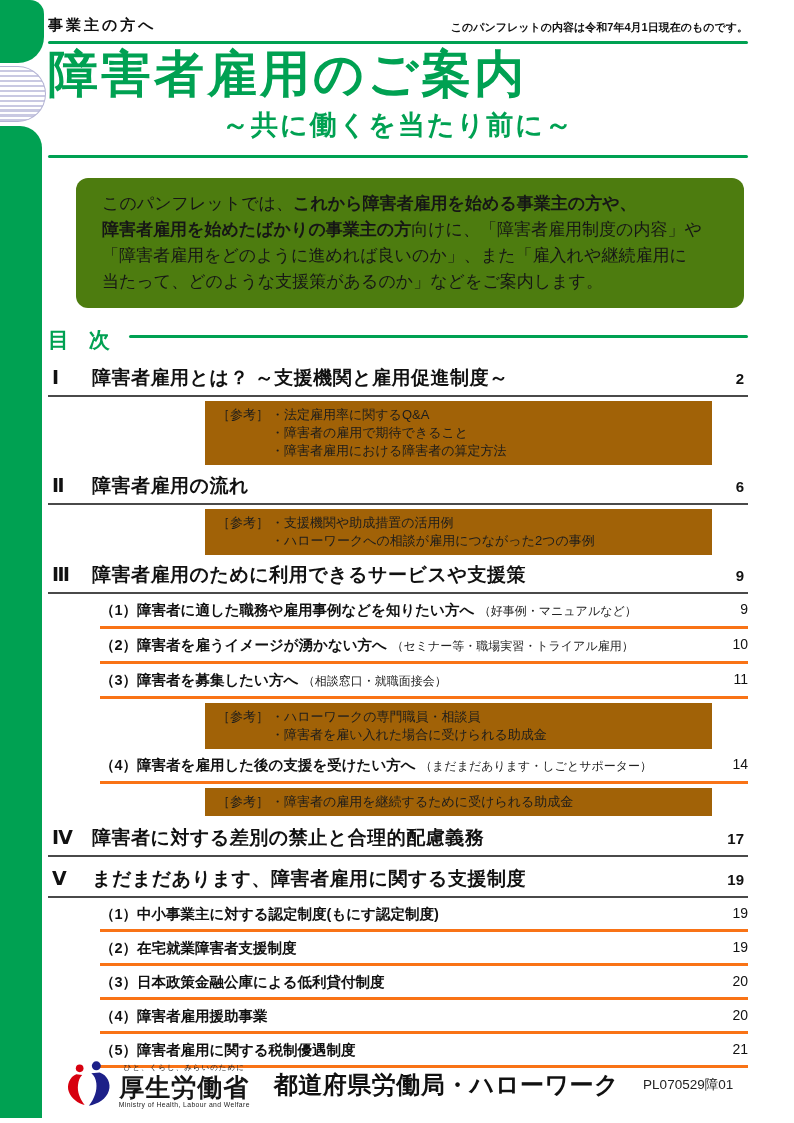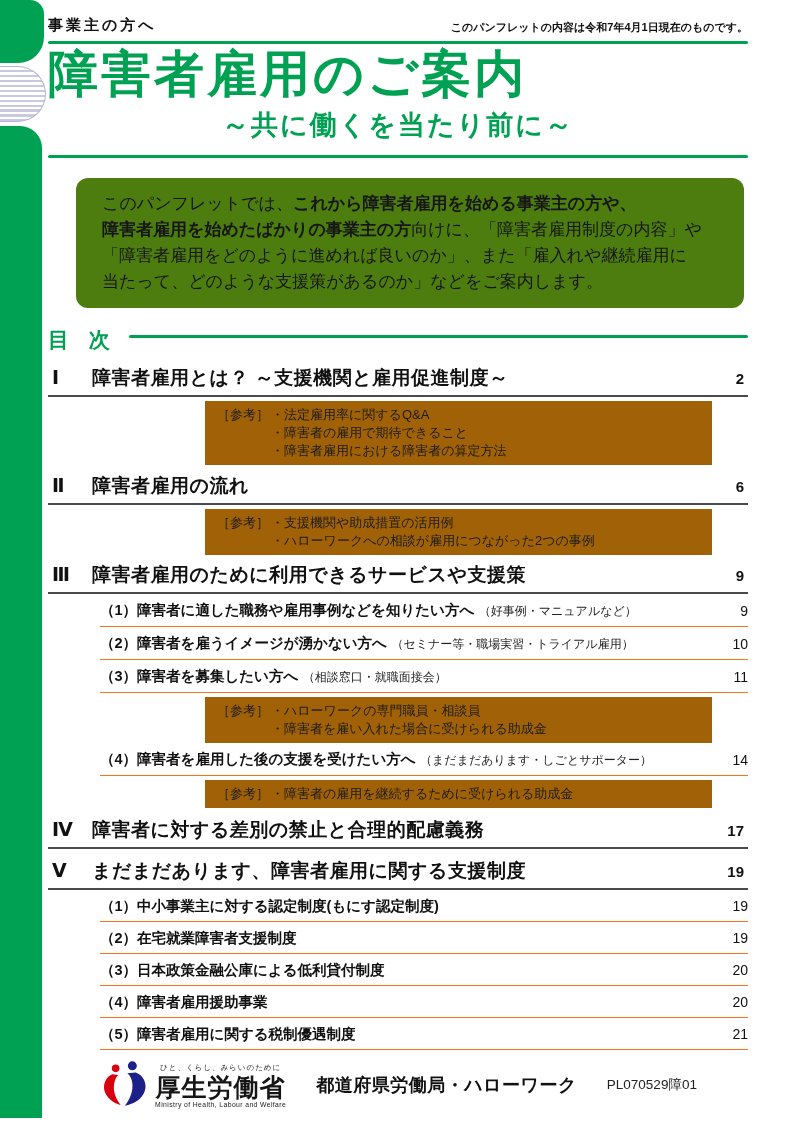--- a/index.html
+++ b/index.html
@@ -40,35 +40,35 @@
     padding:0 4px 4px 4px;line-height:24px;}
   .row-main .numeral{width:40px;font-size:19px;font-weight:bold;}
   .row-main .row-title{flex:1;font-size:19px;font-weight:bold;letter-spacing:0.5px;}
   .row-main .page{font-size:15px;font-weight:bold;min-width:30px;text-align:right;}
   .mt-i{margin-top:12px;} .mt-ii{margin-top:9px;} .mt-iii{margin-top:8px;}
   .mt-iv{margin-top:10px;} .mt-v{margin-top:10px;}
   .ref-box{margin:4px 36px 0 157px;background:#a16207;padding:5px 12px;
     display:flex;font-size:13px;line-height:18px;color:#1c1c1c;}
   .ref-label{white-space:nowrap;margin-right:2px;}
   .ref-lines{display:flex;flex-direction:column;}
-  .row-sub{display:flex;align-items:flex-end;margin-left:52px;margin-top:6px;
-    border-bottom:1px solid #f97316;padding-bottom:5px;line-height:19px;}
+  .row-sub{display:flex;align-items:flex-start;margin-left:52px;margin-top:6px;
+    border-bottom:3px solid #f97316;padding-bottom:5px;line-height:19px;}
   .row-sub .sub-left{flex:1;}
   .sub-label{font-size:14.5px;font-weight:bold;}
   .sub-note{font-size:12px;font-weight:normal;color:#222;}
   .row-sub .page{font-size:14px;min-width:30px;text-align:right;font-weight:normal;}
   
   .footer{position:absolute;left:48px;bottom:8px;width:700px;height:60px;
-    display:flex;align-items:center;justify-content:center;gap:30px;}
+    display:flex;align-items:center;justify-content:center;gap:24px;}
   .logo-wrap{display:flex;align-items:center;gap:6px;}
   .logo-text{display:flex;flex-direction:column;align-items:center;}
   .logo-tagline{font-size:7.5px;color:#222;letter-spacing:1px;}
   .logo-name{font-size:25px;font-weight:bold;color:#151515;letter-spacing:1px;line-height:28px;}
   .logo-en{font-size:6.8px;color:#222;letter-spacing:0.4px;}
-  .footer-org{font-size:18px;font-weight:bold;letter-spacing:0.5px;}
+  .footer-org{font-size:24px;font-weight:bold;letter-spacing:0.5px;}
   .footer-code{font-size:13.5px;color:#222;}
 </style>
 </head>
 <body>
 
 <div class="spine-tab-top"></div>
 <div class="spine-tab-striped"></div>
 <div class="spine"></div>
 
 <div class="content">

